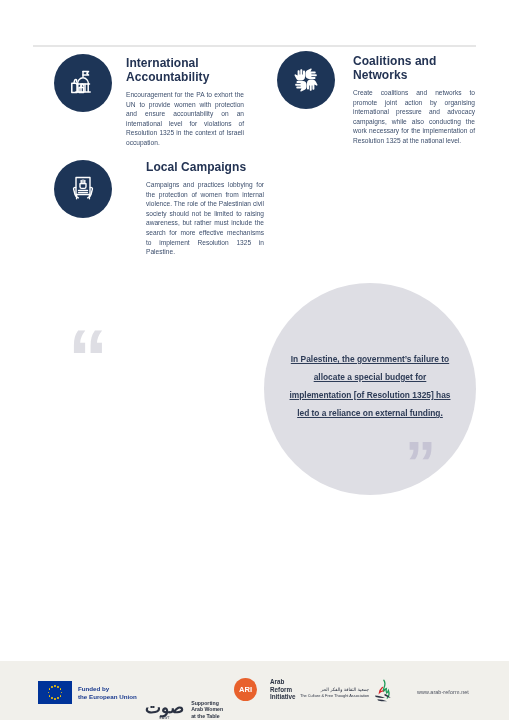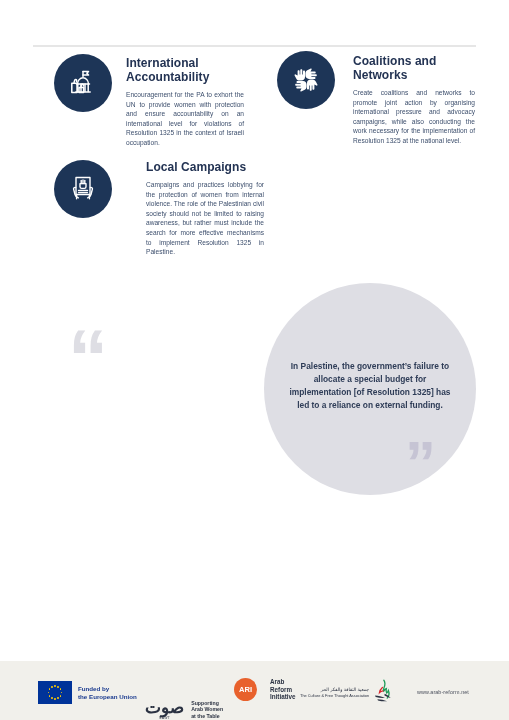--- a/index.html
+++ b/index.html
@@ -91,23 +91,24 @@
     position: absolute;
     border-radius: 50%;
     display: flex;
     align-items: center;
     justify-content: center;
   }
   .quote-circle p {
     margin: 0;
     text-align: center;
     font-size: 8.4px;
-    line-height: 13px;
+    line-height: 18px;
     font-weight: bold;
     color: #2e3c57;
+    text-decoration: underline;
   }
 
   #quote-right {
     left: 264px;
     top: 283px;
     width: 212px;
     height: 212px;
     background: #dedee4;
   }
   #quote-right p {

